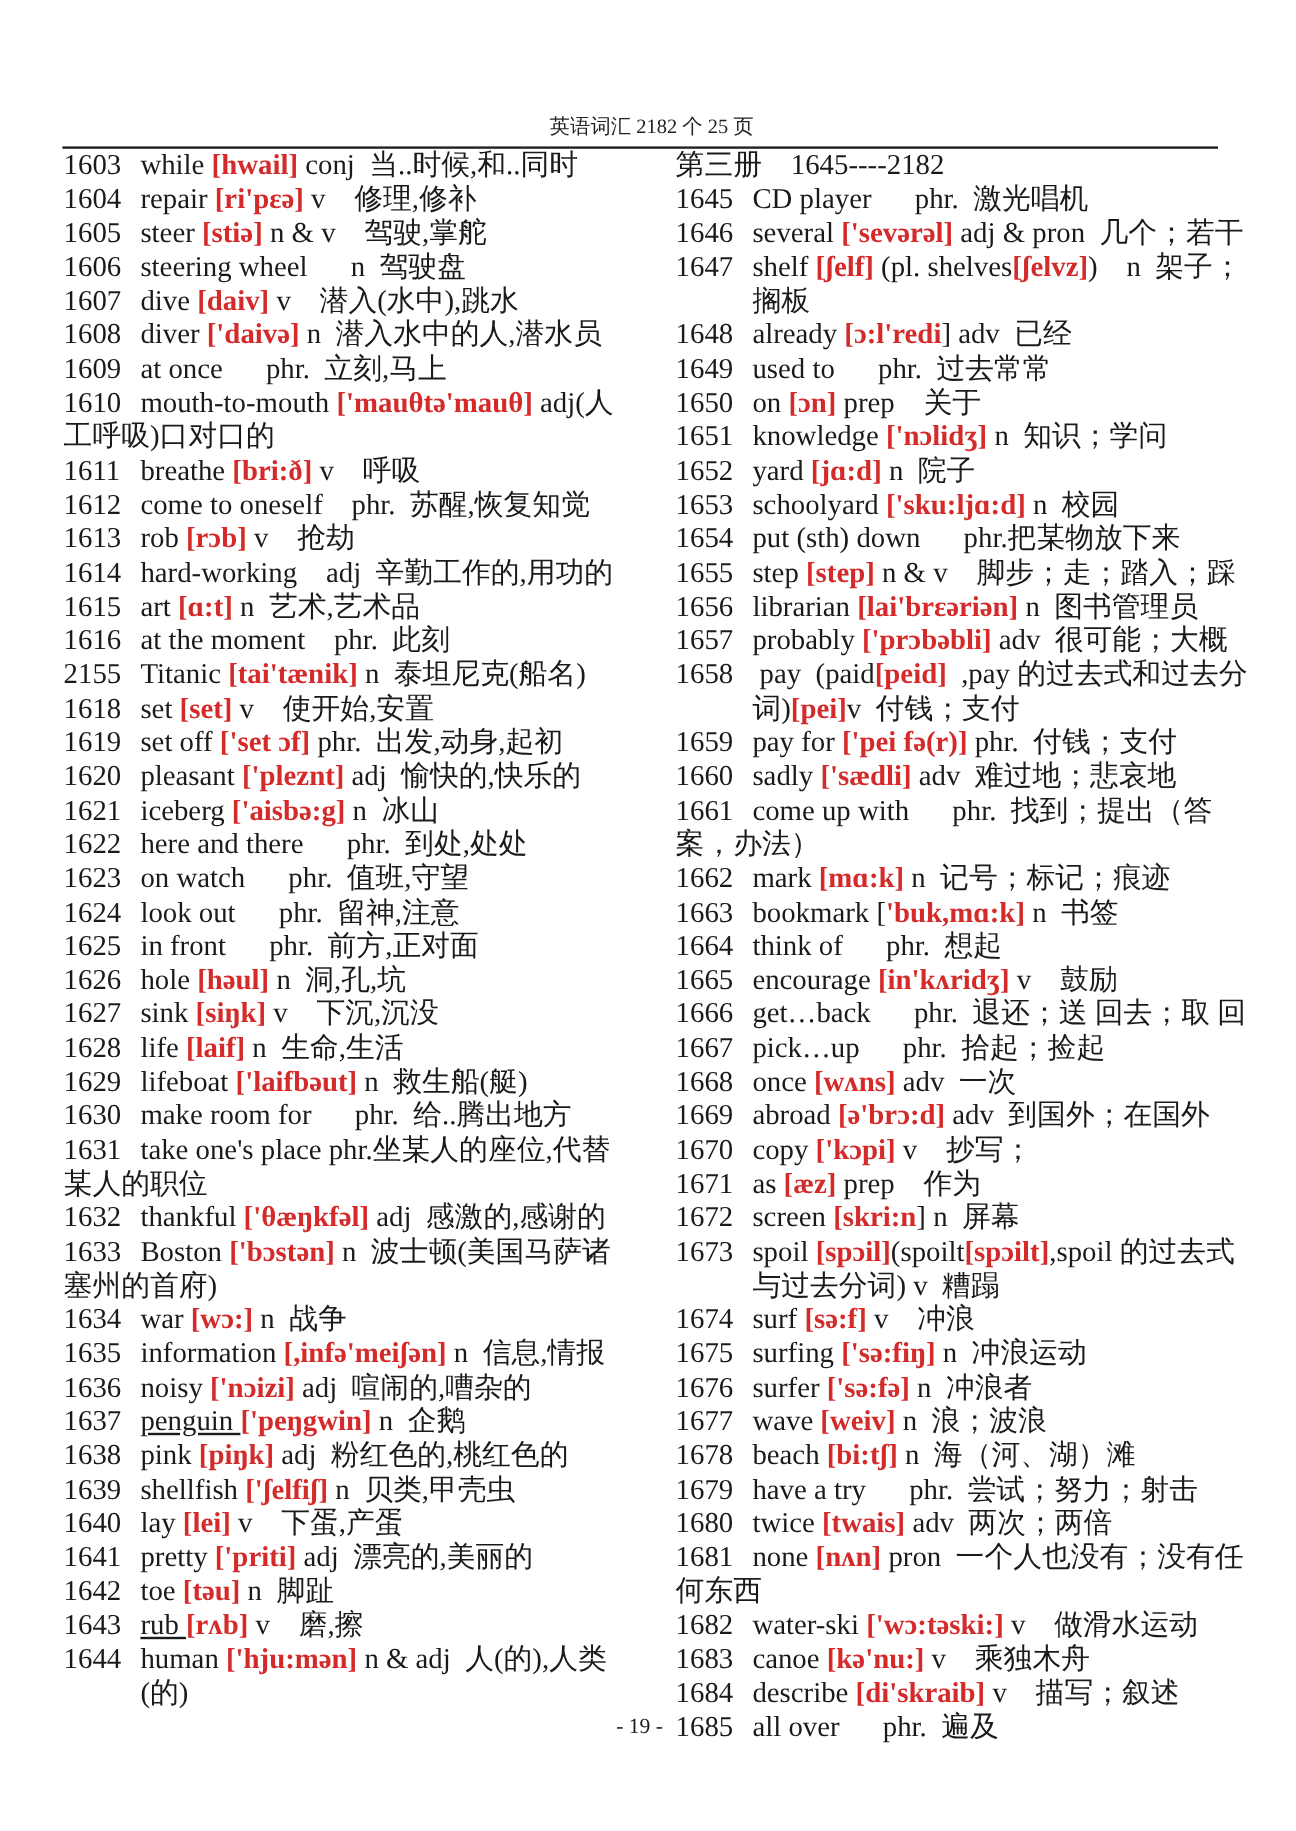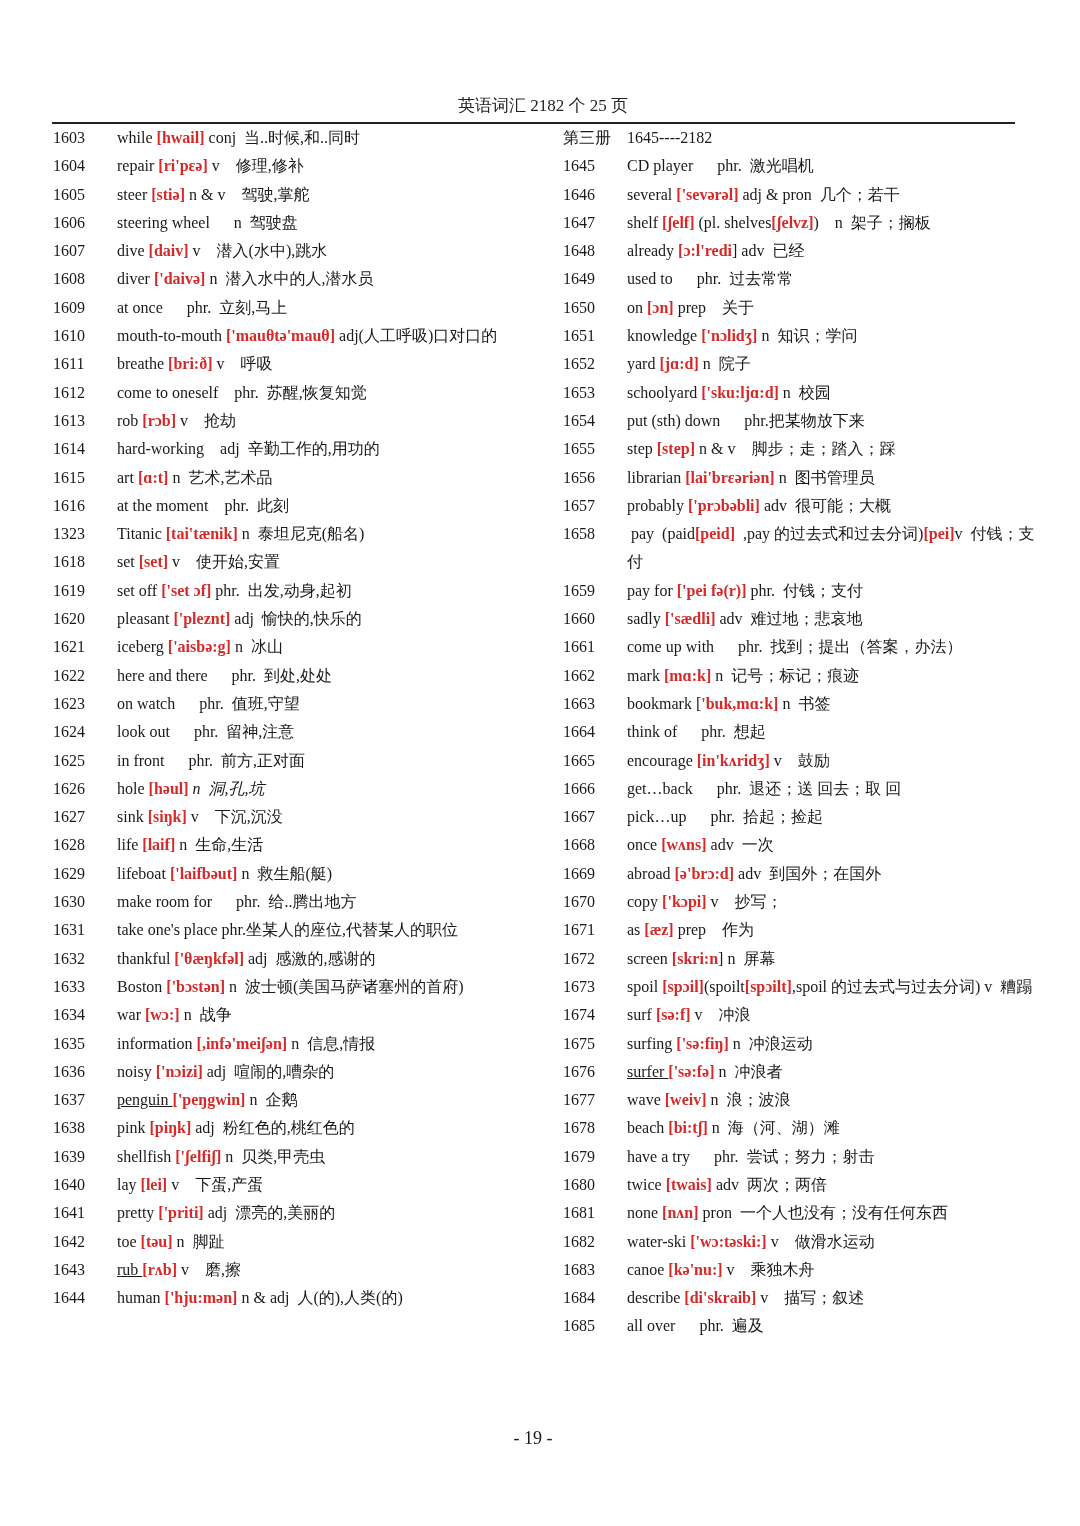--- a/index.html
+++ b/index.html
@@ -5,21 +5,21 @@
   html, body { margin: 0; padding: 0; }
   body {
     width: 1080px; height: 1526px; background: #ffffff; position: relative; overflow: hidden;
     font-family: "Liberation Serif", "DejaVu Serif", serif; color: #1a1a1a;
   }
   .header {
     position: absolute; left: 0; width: 1086px; top: 94px; text-align: center;
     font-size: 17px; color: #222;
   }
   .rule { position: absolute; left: 52px; top: 122px; width: 963px; height: 2px; background: #222; }
-  .col { position: absolute; top: 124px; font-size: 16px; line-height: 28.3px; }
+  .col { position: absolute; top: 124px; font-size: 24px; line-height: 28.3px; }
   .col.left { left: 53px; width: 470px; }
   .col.right { left: 563px; width: 480px; }
   .entry { position: relative; padding-left: 64px; white-space: normal; }
   .entry .num { position: absolute; left: 0; top: 0; }
   .entry.wrapflush { padding-left: 0; text-indent: 64px; }
   .entry.wrapflush .num { left: -64px; }
   .entry.hang { padding-left: 64px; }
   .ph { color: #d42a2a; font-weight: bold; }
   .section-title { height: 28.3px; }
   .footer { position: absolute; top: 1428px; left: 0; width: 1066px; text-align: center; font-size: 18px; }
@@ -38,30 +38,30 @@
     <div class="entry"><span class="num">1607</span><span style="white-space: pre-wrap;">dive </span><span class="ph" style="white-space: pre-wrap;">[daiv]</span><span style="white-space: pre-wrap;"> v    潜入(水中),跳水</span></div>
     <div class="entry"><span class="num">1608</span><span style="white-space: pre-wrap;">diver </span><span class="ph" style="white-space: pre-wrap;">['daivə]</span><span style="white-space: pre-wrap;"> n  潜入水中的人,潜水员</span></div>
     <div class="entry"><span class="num">1609</span><span style="white-space: pre-wrap;">at once      phr.  立刻,马上</span></div>
     <div class="entry wrapflush"><span class="num">1610</span><span style="white-space: pre-wrap;">mouth-to-mouth </span><span class="ph" style="white-space: pre-wrap;">['mauθtə'mauθ]</span><span style="white-space: pre-wrap;"> adj(人工呼吸)口对口的</span></div>
     <div class="entry"><span class="num">1611</span><span style="white-space: pre-wrap;">breathe </span><span class="ph" style="white-space: pre-wrap;">[bri:ð]</span><span style="white-space: pre-wrap;"> v    呼吸</span></div>
     <div class="entry"><span class="num">1612</span><span style="white-space: pre-wrap;">come to oneself    phr.  苏醒,恢复知觉</span></div>
     <div class="entry"><span class="num">1613</span><span style="white-space: pre-wrap;">rob </span><span class="ph" style="white-space: pre-wrap;">[rɔb]</span><span style="white-space: pre-wrap;"> v    抢劫</span></div>
     <div class="entry"><span class="num">1614</span><span style="white-space: pre-wrap;">hard-working    adj  辛勤工作的,用功的</span></div>
     <div class="entry"><span class="num">1615</span><span style="white-space: pre-wrap;">art </span><span class="ph" style="white-space: pre-wrap;">[ɑ:t]</span><span style="white-space: pre-wrap;"> n  艺术,艺术品</span></div>
     <div class="entry"><span class="num">1616</span><span style="white-space: pre-wrap;">at the moment    phr.  此刻</span></div>
-    <div class="entry"><span class="num">1323</span><span style="white-space: pre-wrap;">Titanic </span><span class="ph" style="white-space: pre-wrap;">[tai'tænik]</span><span style="white-space: pre-wrap;"> n  泰坦尼克(船名)</span></div>
+    <div class="entry"><span class="num">2155</span><span style="white-space: pre-wrap;">Titanic </span><span class="ph" style="white-space: pre-wrap;">[tai'tænik]</span><span style="white-space: pre-wrap;"> n  泰坦尼克(船名)</span></div>
     <div class="entry"><span class="num">1618</span><span style="white-space: pre-wrap;">set </span><span class="ph" style="white-space: pre-wrap;">[set]</span><span style="white-space: pre-wrap;"> v    使开始,安置</span></div>
     <div class="entry"><span class="num">1619</span><span style="white-space: pre-wrap;">set off </span><span class="ph" style="white-space: pre-wrap;">['set ɔf]</span><span style="white-space: pre-wrap;"> phr.  出发,动身,起初</span></div>
     <div class="entry"><span class="num">1620</span><span style="white-space: pre-wrap;">pleasant </span><span class="ph" style="white-space: pre-wrap;">['pleznt]</span><span style="white-space: pre-wrap;"> adj  愉快的,快乐的</span></div>
     <div class="entry"><span class="num">1621</span><span style="white-space: pre-wrap;">iceberg </span><span class="ph" style="white-space: pre-wrap;">['aisbə:g]</span><span style="white-space: pre-wrap;"> n  冰山</span></div>
     <div class="entry"><span class="num">1622</span><span style="white-space: pre-wrap;">here and there      phr.  到处,处处</span></div>
     <div class="entry"><span class="num">1623</span><span style="white-space: pre-wrap;">on watch      phr.  值班,守望</span></div>
     <div class="entry"><span class="num">1624</span><span style="white-space: pre-wrap;">look out      phr.  留神,注意</span></div>
     <div class="entry"><span class="num">1625</span><span style="white-space: pre-wrap;">in front      phr.  前方,正对面</span></div>
-    <div class="entry"><span class="num">1626</span><span style="white-space: pre-wrap;">hole </span><span class="ph" style="white-space: pre-wrap;">[həul]</span><span style="white-space: pre-wrap; font-style: italic;"> n  洞,孔,坑</span></div>
+    <div class="entry"><span class="num">1626</span><span style="white-space: pre-wrap;">hole </span><span class="ph" style="white-space: pre-wrap;">[həul]</span><span style="white-space: pre-wrap;"> n  洞,孔,坑</span></div>
     <div class="entry"><span class="num">1627</span><span style="white-space: pre-wrap;">sink </span><span class="ph" style="white-space: pre-wrap; margin-top: 26px;">[siŋk]</span><span style="white-space: pre-wrap;"> v    下沉,沉没</span></div>
     <div class="entry"><span class="num">1628</span><span style="white-space: pre-wrap;">life </span><span class="ph" style="white-space: pre-wrap;">[laif]</span><span style="white-space: pre-wrap;"> n  生命,生活</span></div>
     <div class="entry"><span class="num">1629</span><span style="white-space: pre-wrap;">lifeboat </span><span class="ph" style="white-space: pre-wrap;">['laifbəut]</span><span style="white-space: pre-wrap;"> n  救生船(艇)</span></div>
     <div class="entry"><span class="num">1630</span><span style="white-space: pre-wrap;">make room for      phr.  给..腾出地方</span></div>
     <div class="entry wrapflush"><span class="num">1631</span><span style="white-space: pre-wrap;">take one's place phr.坐某人的座位,代替某人的职位</span></div>
     <div class="entry"><span class="num">1632</span><span style="white-space: pre-wrap;">thankful </span><span class="ph" style="white-space: pre-wrap;">['θæŋkfəl]</span><span style="white-space: pre-wrap;"> adj  感激的,感谢的</span></div>
     <div class="entry wrapflush"><span class="num">1633</span><span style="white-space: pre-wrap;">Boston </span><span class="ph" style="white-space: pre-wrap;">['bɔstən]</span><span style="white-space: pre-wrap;"> n  波士顿(美国马萨诸塞州的首府)</span></div>
     <div class="entry"><span class="num">1634</span><span style="white-space: pre-wrap;">war </span><span class="ph" style="white-space: pre-wrap;">[wɔ:]</span><span style="white-space: pre-wrap;"> n  战争</span></div>
     <div class="entry"><span class="num">1635</span><span style="white-space: pre-wrap;">information </span><span class="ph" style="white-space: pre-wrap;">[,infə'meiʃən]</span><span style="white-space: pre-wrap;"> n  信息,情报</span></div>
     <div class="entry"><span class="num">1636</span><span style="white-space: pre-wrap;">noisy </span><span class="ph" style="white-space: pre-wrap;">['nɔizi]</span><span style="white-space: pre-wrap;"> adj  喧闹的,嘈杂的</span></div>
@@ -102,21 +102,21 @@
       <div class="entry"><span class="num">1666</span><span style="white-space: pre-wrap;">get…back      phr.  退还；送 回去；取 回</span></div>
       <div class="entry"><span class="num">1667</span><span style="white-space: pre-wrap;">pick…up      phr.  拾起；捡起</span></div>
       <div class="entry"><span class="num">1668</span><span style="white-space: pre-wrap;">once </span><span class="ph" style="white-space: pre-wrap;">[wʌns]</span><span style="white-space: pre-wrap;"> adv  一次</span></div>
       <div class="entry"><span class="num">1669</span><span style="white-space: pre-wrap;">abroad </span><span class="ph" style="white-space: pre-wrap;">[ə'brɔ:d]</span><span style="white-space: pre-wrap;"> adv  到国外；在国外</span></div>
       <div class="entry"><span class="num">1670</span><span style="white-space: pre-wrap;">copy </span><span class="ph" style="white-space: pre-wrap;">['kɔpi]</span><span style="white-space: pre-wrap;"> v    抄写；</span></div>
       <div class="entry"><span class="num">1671</span><span style="white-space: pre-wrap;">as </span><span class="ph" style="white-space: pre-wrap;">[æz]</span><span style="white-space: pre-wrap;"> prep    作为</span></div>
       <div class="entry"><span class="num">1672</span><span style="white-space: pre-wrap;">screen </span><span class="ph" style="white-space: pre-wrap;">[skri:n</span><span style="white-space: pre-wrap;">] n  屏幕</span></div>
       <div class="entry hang"><span class="num">1673</span><span style="white-space: pre-wrap;">spoil </span><span class="ph" style="white-space: pre-wrap;">[spɔil]</span><span style="white-space: pre-wrap;">(spoilt</span><span class="ph" style="white-space: pre-wrap;">[spɔilt]</span><span style="white-space: pre-wrap;">,spoil 的过去式与过去分词) v  糟蹋</span></div>
       <div class="entry"><span class="num">1674</span><span style="white-space: pre-wrap;">surf </span><span class="ph" style="white-space: pre-wrap;">[sə:f]</span><span style="white-space: pre-wrap;"> v    冲浪</span></div>
       <div class="entry"><span class="num">1675</span><span style="white-space: pre-wrap;">surfing </span><span class="ph" style="white-space: pre-wrap;">['sə:fiŋ]</span><span style="white-space: pre-wrap;"> n  冲浪运动</span></div>
-      <div class="entry"><span class="num">1676</span><span style="white-space: pre-wrap; text-decoration: underline;">surfer </span><span class="ph" style="white-space: pre-wrap;">['sə:fə]</span><span style="white-space: pre-wrap;"> n  冲浪者</span></div>
+      <div class="entry"><span class="num">1676</span><span style="white-space: pre-wrap;">surfer </span><span class="ph" style="white-space: pre-wrap;">['sə:fə]</span><span style="white-space: pre-wrap;"> n  冲浪者</span></div>
       <div class="entry"><span class="num">1677</span><span style="white-space: pre-wrap;">wave </span><span class="ph" style="white-space: pre-wrap;">[weiv]</span><span style="white-space: pre-wrap;"> n  浪；波浪</span></div>
       <div class="entry"><span class="num">1678</span><span style="white-space: pre-wrap;">beach </span><span class="ph" style="white-space: pre-wrap;">[bi:tʃ]</span><span style="white-space: pre-wrap;"> n  海（河、湖）滩</span></div>
       <div class="entry"><span class="num">1679</span><span style="white-space: pre-wrap;">have a try      phr.  尝试；努力；射击</span></div>
       <div class="entry"><span class="num">1680</span><span style="white-space: pre-wrap;">twice </span><span class="ph" style="white-space: pre-wrap;">[twais]</span><span style="white-space: pre-wrap;"> adv  两次；两倍</span></div>
       <div class="entry wrapflush"><span class="num">1681</span><span style="white-space: pre-wrap;">none </span><span class="ph" style="white-space: pre-wrap;">[nʌn]</span><span style="white-space: pre-wrap;"> pron  一个人也没有；没有任何东西</span></div>
       <div class="entry"><span class="num">1682</span><span style="white-space: pre-wrap;">water-ski </span><span class="ph" style="white-space: pre-wrap;">['wɔ:təski:]</span><span style="white-space: pre-wrap;"> v    做滑水运动</span></div>
       <div class="entry"><span class="num">1683</span><span style="white-space: pre-wrap;">canoe </span><span class="ph" style="white-space: pre-wrap;">[kə'nu:]</span><span style="white-space: pre-wrap;"> v    乘独木舟</span></div>
       <div class="entry"><span class="num">1684</span><span style="white-space: pre-wrap;">describe </span><span class="ph" style="white-space: pre-wrap;">[di'skraib]</span><span style="white-space: pre-wrap;"> v    描写；叙述</span></div>
       <div class="entry"><span class="num">1685</span><span style="white-space: pre-wrap;">all over      phr.  遍及</span></div>
     </div>

